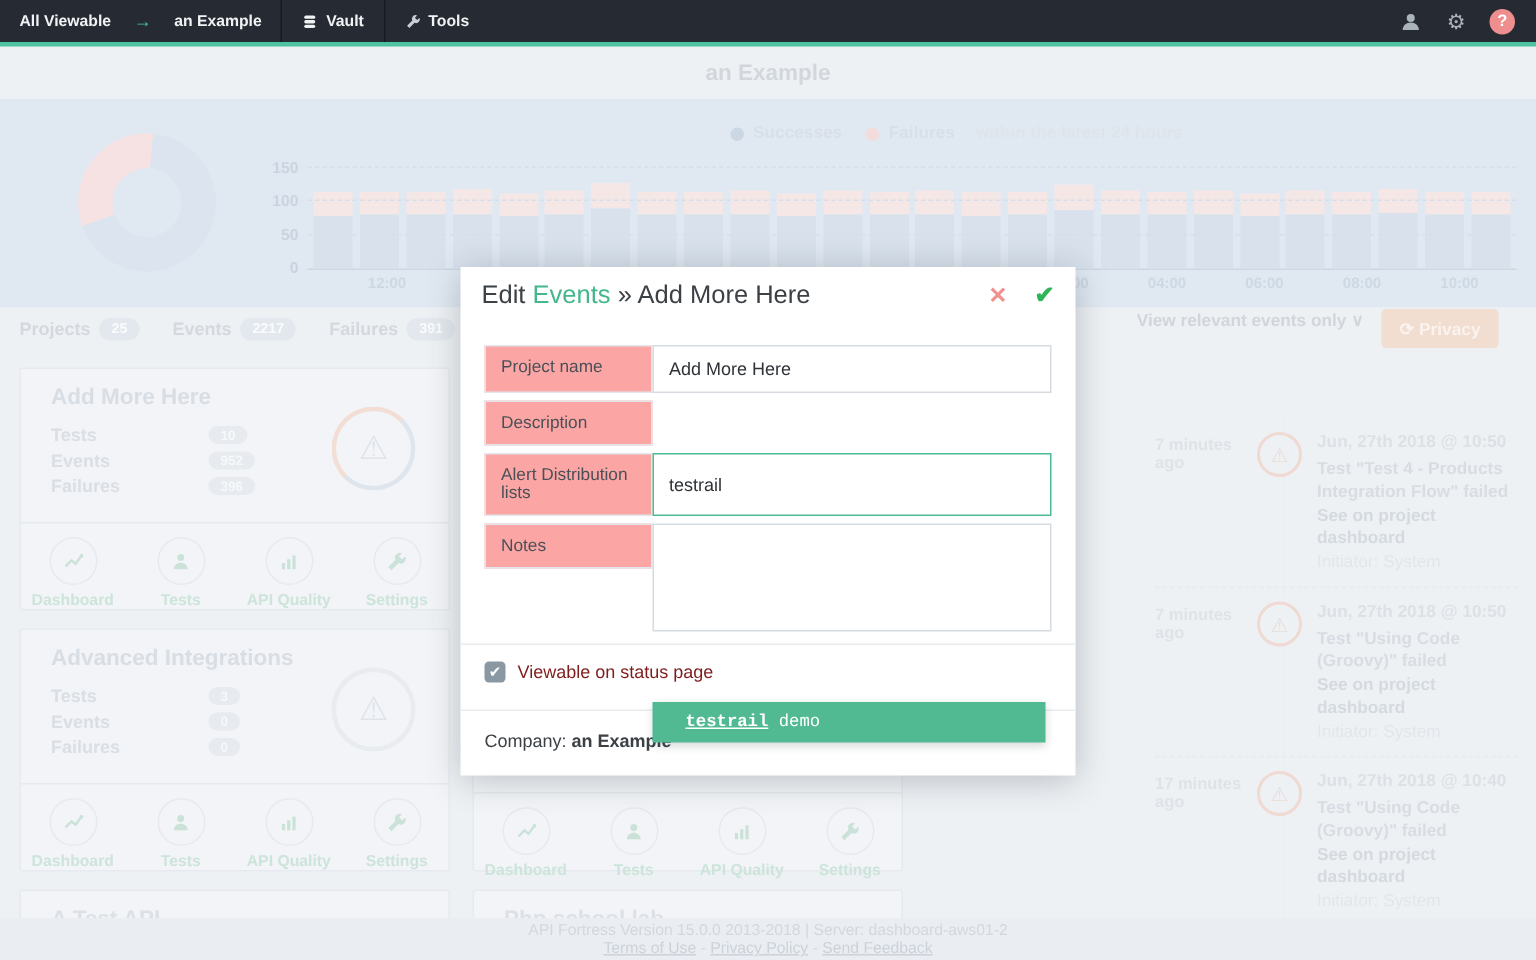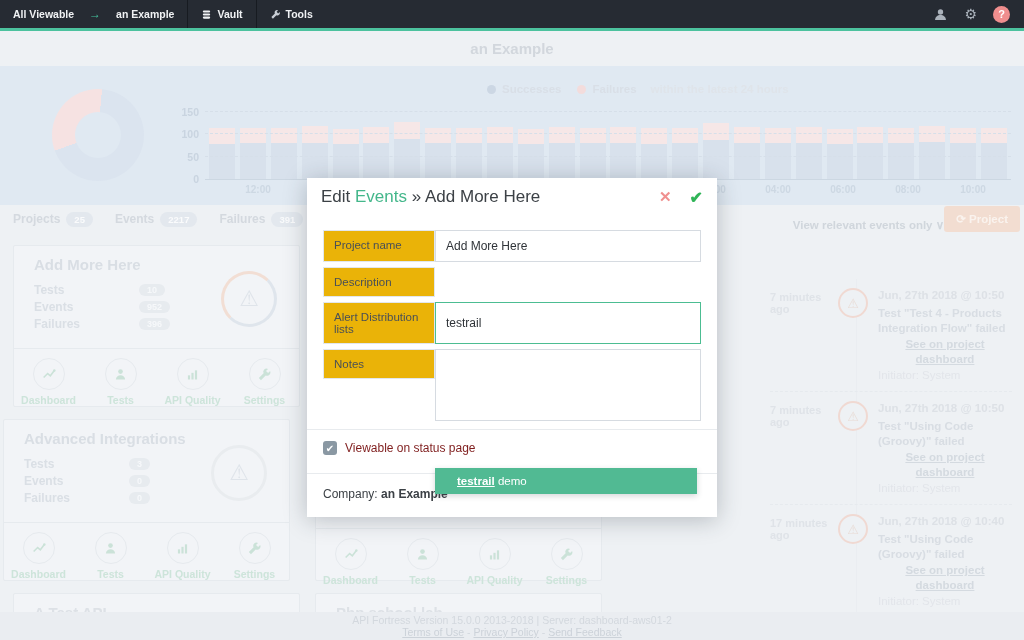--- a/index.html
+++ b/index.html
@@ -49,21 +49,21 @@
   .ylabel { position:absolute; left:-34px; width:28px; text-align:right; font-size:10.5px; color:#c9d4e0; font-weight:bold; }
   .xlabel { position:absolute; top:76px; width:34px; text-align:center; font-size:10px; color:#cdd8e3; font-weight:bold; }
 
   .tabbar { position:relative; height:28px; background:#eef1f4; display:flex; align-items:center; padding-left:13px; }
   .tab { display:flex; align-items:center; gap:6px; font-size:12px; font-weight:bold; color:#d4d9df;
     margin-right:22px; cursor:pointer; }
   .count-pill { background:#e3e8ee; color:#fafbfc; font-size:9.5px; font-weight:bold;
     border-radius:9px; padding:2px 8px; }
   .btn-create { background:#d9ebe4; color:#f3faf7; font-size:11.5px; font-weight:bold;
     border:none; border-radius:3px; padding:6px 14px; margin-left:14px; cursor:pointer; }
-  .tab-right { margin-left:auto; display:flex; align-items:flex-end; padding-right:4px; }
+  .tab-right { margin-left:auto; display:flex; align-items:flex-start; gap:12px; padding-right:25px; }
   .view-filter { font-size:11.5px; font-weight:bold; color:#d0d6dc; cursor:pointer; }
   .btn-update { background:#f2ddd1; color:#faf3ee; font-size:11.5px; font-weight:bold;
     border:none; border-radius:3px; padding:6px 12px; cursor:pointer; }
 
   .content { position:absolute; top:202px; left:0; right:0; bottom:28px; background:#eef1f4; overflow:hidden; }
   .card { position:absolute; width:287px; background:#f2f4f7; border:1px solid #e6eaee; border-radius:2px; }
   .card-pad { padding:10px 20px; }
   .card-title { font-size:15px; color:#d9dee4; font-weight:bold; margin-bottom:8px; }
   .stat-row { display:flex; align-items:center; font-size:12px; color:#dadfe5; font-weight:bold; height:17px; }
   .stat-row .lbl { width:105px; }
@@ -82,51 +82,51 @@
   .feed { position:absolute; left:770px; top:46px; width:242px; bottom:0; overflow:hidden; }
   .feed-line { position:absolute; left:86px; top:0; bottom:0; width:1px; background:#eaedf1; }
   .feed-item { position:relative; display:grid; grid-template-columns:64px 44px 1fr; padding:9px 0 8px; }
   .feed-item + .feed-item { border-top:1px dashed #e6eaee; }
   .feed-time { font-size:11px; font-weight:bold; color:#dfe3e8; padding-top:3px; }
   .feed-ico { width:30px; height:30px; border-radius:50%; border:2px solid #f0d9d2; background:#eef1f4;
     display:flex; align-items:center; justify-content:center; color:#e8dcd6; font-size:13px; margin-left:4px; }
   .feed-body { font-size:11.5px; line-height:1.35; }
   .feed-date { color:#dde1e6; font-weight:bold; margin-bottom:2px; }
   .feed-title { color:#d8dde3; font-weight:bold; }
-  .feed-link { color:#d4dae0; font-weight:bold; text-decoration:underline; cursor:pointer; display:inline-block;text-align:center; }
+  .feed-link { color:#d4dae0; font-weight:bold; cursor:pointer; display:inline-block; }
   .feed-init { color:#e2e5ea; }
 
   .footer { position:absolute; left:0; right:0; bottom:0; height:28px; background:#eaedf1;
     text-align:center; font-size:10.5px; color:#d3d8de; padding-top:2px; z-index:2; }
   .footer a { color:#ccd2d9; text-decoration:underline; cursor:pointer; }
 
   
   .backdrop { position:absolute; inset:31px 0 0 0; z-index:5; background:transparent; }
   .modal { position:absolute; left:307px; top:178px; width:410px; z-index:10; background:#fff;
     box-shadow:0 3px 22px rgba(40,50,60,0.28); }
   .modal-header { height:38px; display:flex; align-items:center; padding:0 14px; }
   .modal-title { font-size:17px; color:#3c4146; }
   .modal-title .grn { color:#44b78b; }
   .modal-actions { margin-left:auto; display:flex; align-items:center; gap:18px; }
   .act-close { color:#f0908f; font-size:15px; font-weight:bold; cursor:pointer; }
   .act-confirm { color:#2fb457; font-size:16px; font-weight:bold; cursor:pointer; }
   .modal-alert { background:#eb9190; color:#fdfdfd; font-size:11px; font-weight:bold; padding:11px 16px; }
   .modal-body { position:relative; padding:14px 16px 0; }
   .frow { display:flex; margin-bottom:5px; }
-  .flabel { width:112px; background:#eab308; border:1px solid #e2e7ed; font-size:11.5px; color:#4a5056;
+  .flabel { width:112px; background:#fca5a5; border:1px solid #e2e7ed; font-size:11.5px; color:#4a5056;
     padding:8px 10px; flex-shrink:0; }
   .finput { flex:1; border:1px solid #d6dbe1; font-size:12px; color:#2f3338; padding:8px 10px;
     font-family:"Liberation Sans", sans-serif; outline:none; background:#fff; }
   .finput::placeholder { color:#b6bcc3; }
   textarea.finput { height:72px; resize:none; }
   .flabel.short { height:30px; align-self:flex-start; }
   .finput.focus-green { border-color:#4cbd92; }
   .dropdown { position:absolute; left:128px; top:252px; width:262px; background:#51ba93;
     box-shadow:0 2px 6px rgba(40,50,60,0.2); z-index:3; }
-  .dd-item { padding:7px 4px 7px 22px; font-size:11.5px; color:#fff; cursor:pointer; }
+  .dd-item { padding:7px 4px 7px 22px; font-size:11.5px; color:#fff; cursor:pointer;font-family:Liberation Mono, monospace; }
   .dd-item .hl { font-weight:bold; text-decoration:underline; }
   .sep { border-top:1px solid #e8ebee; margin:8px -16px 0; }
   .check-row { display:flex; align-items:center; gap:8px; padding:11px 0 10px; }
   .checkbox { width:14px; height:14px; background:#8a98a3; border-radius:3px; color:#fff; font-size:10px;
     display:flex; align-items:center; justify-content:center; cursor:pointer; }
   .check-label { font-size:12px; color:#7f1d1d; }
   .company-row { padding:13px 0 16px; font-size:12px; color:#3c4146; }
   .company-row b { font-weight:bold; }
   svg { display:block; }
 </style>
@@ -329,21 +329,21 @@
         <span class="count-pill">391</span>
       </span>
       <button class="btn-create">Create Project</button>
       <span class="tab-right">
         <span class="view-filter">
           <span>View relevant events only</span>
           <span>∨</span>
         </span>
         <button class="btn-update">
           <span>⟳</span>
-          <span>Project</span>
+          <span>Privacy</span>
         </button>
       </span>
     </div>
 
     <div class="content">
 
       <div class="card" style="left:13px; top:12px; height:162px;">
         <div class="card-pad">
           <div class="card-title">Add More Here</div>
           <div class="stat-row">
@@ -394,21 +394,21 @@
               <span class="icon-circle">
                 <svg width="15" height="15" viewBox="0 0 20 20" fill="currentColor">
                   <path d="M17.5 5.3a4.4 4.4 0 0 1-5.9 5.9l-6.3 6.3-2.8-2.8 6.3-6.3a4.4 4.4 0 0 1 5.9-5.9L12 5.2l2.8 2.8z"></path>
                 </svg>
               </span>
               <span class="icon-label">Settings</span>
             </div>
           </div>
       </div>
 
-      <div class="card" style="left:3px; top:186px; height:162px;">
+      <div class="card" style="left:13px; top:186px; height:162px;">
         <div class="card-pad">
           <div class="card-title">Advanced Integrations</div>
           <div class="stat-row">
               <span class="lbl">Tests</span>
               <span class="stat-pill">3</span>
             </div>
           <div class="stat-row">
               <span class="lbl">Events</span>
               <span class="stat-pill">0</span>
             </div>

